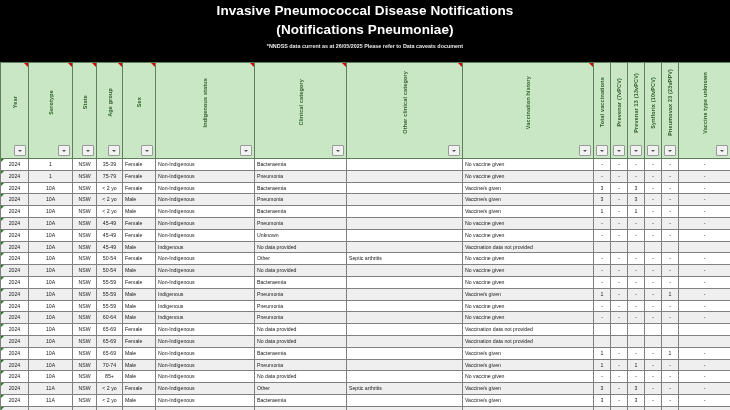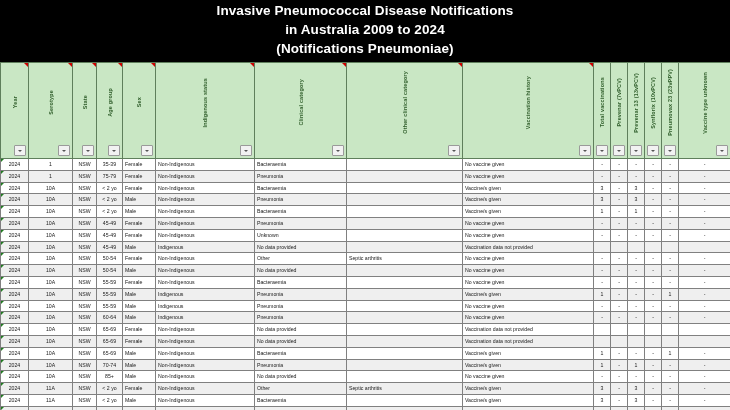--- a/index.html
+++ b/index.html
@@ -120,21 +120,20 @@
     border-right: 3px solid transparent;
   }
 </style>
 </head>
 <body>
 
 <div id="app">
 
   <div class="titleblock">
     <div class="title-line l1">Invasive Pneumococcal Disease Notifications</div>
-    <div class="title-line">in Australia 2009 to 2024</div>
     <div class="title-line">(Notifications Pneumoniae)</div>
     <div class="subnote">*NNDSS data current as at 26/05/2025 Please refer to Data caveats document</div>
   </div>
 
   <table class="grid">
     <colgroup>
       <col class="c-year">
         <col class="c-sero">
         <col class="c-state">
         <col class="c-age">

